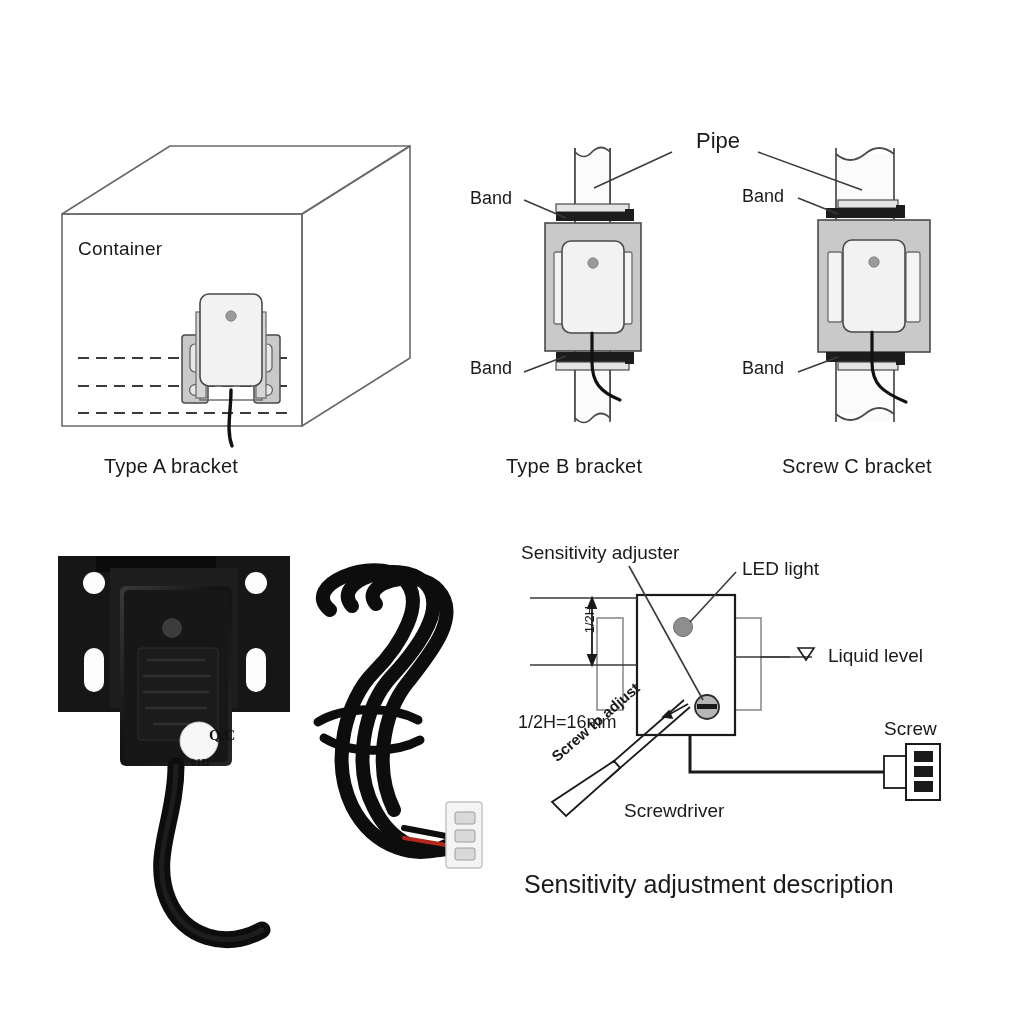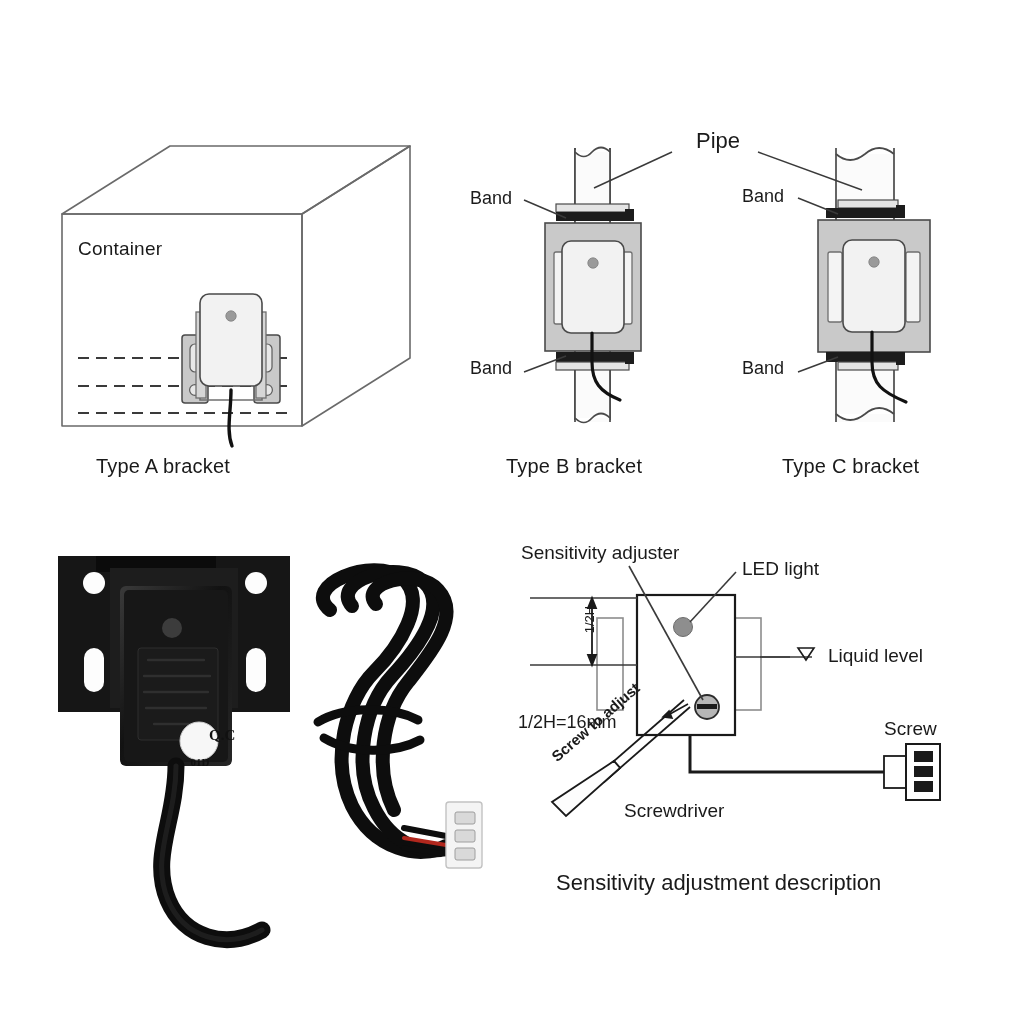--- a/index.html
+++ b/index.html
@@ -268,31 +268,31 @@
         <rect x="884" y="756" width="22" height="32" fill="#fff" stroke="#1a1a1a" stroke-width="1.8"></rect>
         <rect x="906" y="744" width="34" height="56" fill="#fff" stroke="#1a1a1a" stroke-width="2"></rect>
         <rect x="914" y="751" width="19" height="11" fill="#1a1a1a"></rect>
         <rect x="914" y="766" width="19" height="11" fill="#1a1a1a"></rect>
         <rect x="914" y="781" width="19" height="11" fill="#1a1a1a"></rect>
       </g>
     </g>
   </svg>
 
   <div class="lbl cap" style="left:78px;top:238px;font-size:19px;">Container</div>
-  <div class="lbl cap" style="left:96px;top:455px;text-align:right;">Type A bracket</div>
+  <div class="lbl cap" style="left:104px;top:455px;text-align:right;">Type A bracket</div>
 
   <div class="lbl big" style="left:680px;top:128px;">Pipe</div>
 
   <div class="lbl lead" style="left:470px;top:188px;">Band</div>
   <div class="lbl lead" style="left:470px;top:358px;">Band</div>
   <div class="lbl cap" style="left:506px;top:455px;">Type B bracket</div>
 
   <div class="lbl lead" style="left:742px;top:186px;">Band</div>
   <div class="lbl lead" style="left:742px;top:358px;">Band</div>
-  <div class="lbl cap" style="left:782px;top:455px;">Type C bracket</div>
+  <div class="lbl cap" style="left:782px;top:455px;">Screw C bracket</div>
 
   <div style="position:absolute;left:180px;top:728px;width:40px;text-align:center;
               font-family:'Liberation Serif','DejaVu Serif',serif;color:#111;line-height:1;">
     <div style="font-size:15px;font-weight:700;margin-left:29px;">Q.C</div>
     <div style="font-size:11px;font-weight:700;margin-top:14px;">01D</div>
   </div>
 
   <div class="lbl" style="left:521px;top:542px;font-size:19px;">Sensitivity adjuster</div>
   <div class="lbl" style="left:742px;top:558px;font-size:19px;">LED light</div>
   <div class="lbl" style="left:828px;top:645px;font-size:19px;">Liquid level</div>
@@ -302,15 +302,15 @@
 
   <div class="lbl" style="left:518px;top:712px;font-size:18px;">1/2H=16mm</div>
 
   <div style="position:absolute;left:548px;top:752px;font-size:15px;font-weight:700;
               transform:rotate(-41deg);transform-origin:left top;white-space:nowrap;">Screw to adjust</div>
 
   <div class="lbl" style="left:624px;top:800px;font-size:19px;">Screwdriver</div>
 
   <div class="lbl" style="left:884px;top:718px;font-size:19px;">Screw</div>
 
-  <div class="lbl" style="left:556px;top:870px;font-size:22px;">Sensitivity adjustment description</div>
+  <div class="lbl" style="left:524px;top:870px;font-size:25px;">Sensitivity adjustment description</div>
 
 </div>
 
 </body></html>

